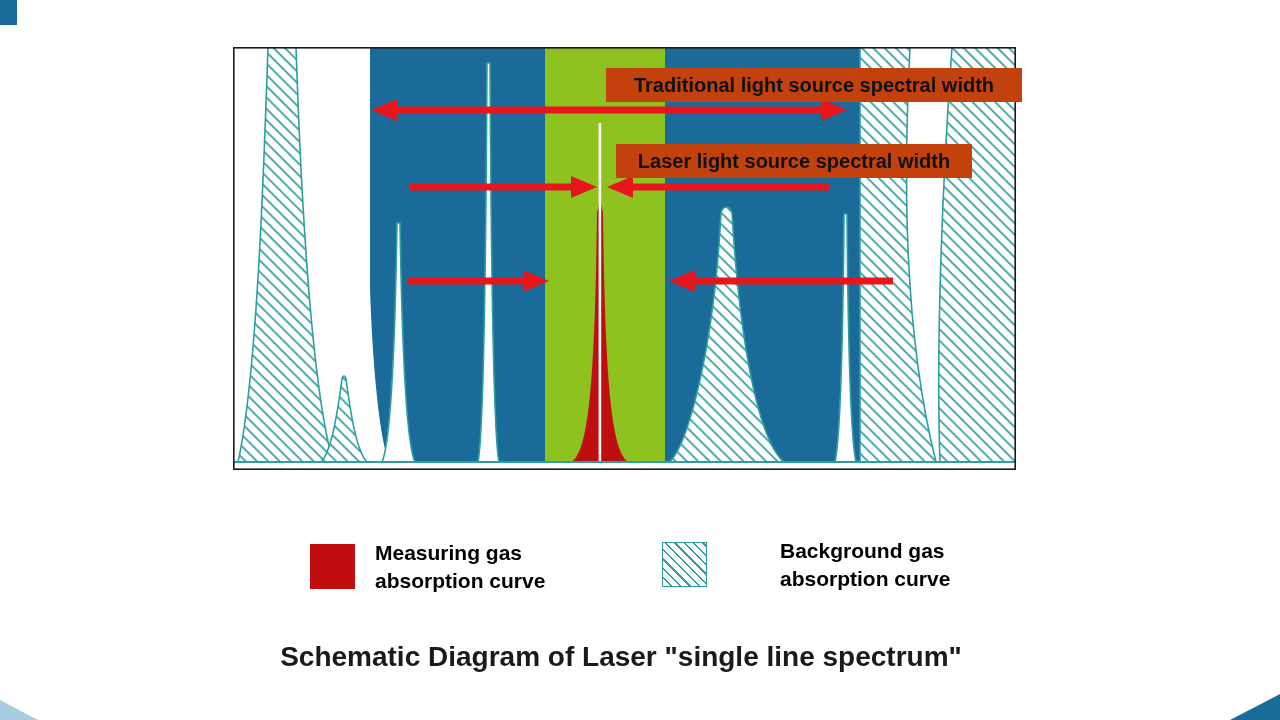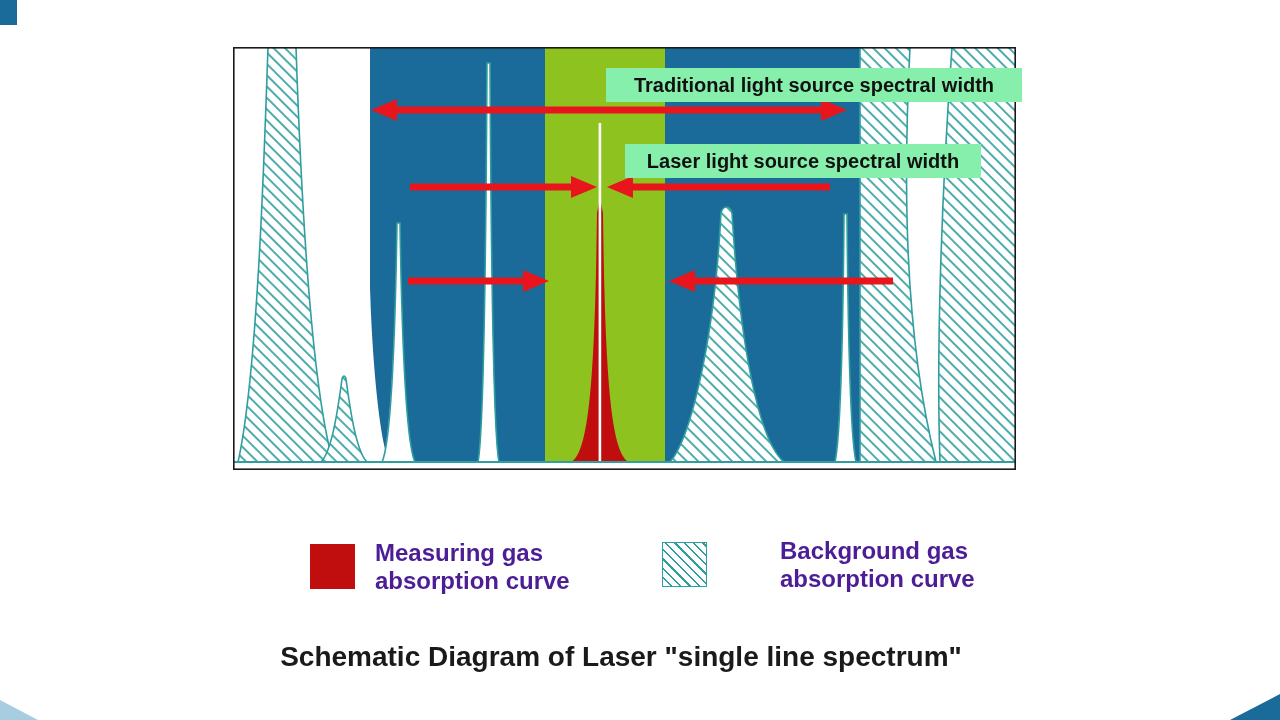--- a/index.html
+++ b/index.html
@@ -23,32 +23,32 @@
   .f-red{fill:var(--red-fill);}
   .f-hatch{fill:url(#hatch);}
   .s-teal{stroke:var(--hatch-teal);stroke-width:1.6;}
   .hatchline{stroke:var(--hatch-teal);stroke-width:1.7;}
   .baseline{stroke:var(--hatch-teal);stroke-width:2.2;}
   .arrow{stroke:var(--red-arrow);stroke-width:7;}
   .arrowhead{fill:var(--red-arrow);}
   .plot-border{fill:none;stroke:#1a1a1a;stroke-width:1.6;}
 
   
-  .anno{position:absolute;background:#86efac;color:#111;font-weight:700;font-size:20px;
+  .anno{position:absolute;background:#c2410c;color:#111;font-weight:700;font-size:20px;
         display:flex;align-items:center;justify-content:center;white-space:nowrap;}
   #anno-traditional{left:606px;top:68px;width:416px;height:34px;}
-  #anno-laser-width{left:616px;top:144px;width:356px;height:34px;margin-left:9px;}
+  #anno-laser-width{left:616px;top:144px;width:356px;height:34px;}
   #anno-adjustment{left:616px;top:236px;width:380px;height:34px;}
 
   
   .swatch{position:absolute;width:45px;height:45px;box-sizing:border-box;}
   #swatch-measuring{left:310px;top:544px;background:var(--red-fill);}
   #swatch-background{left:662px;top:542px;border:1.5px solid var(--hatch-teal);
       background:repeating-linear-gradient(45deg,rgba(0,0,0,0) 0 5px,var(--hatch-teal) 5px 6.6px),#fff;}
-  .legend-label{position:absolute;color:#4c1d95;font-weight:700;font-size:24px;line-height:28px;}
+  .legend-label{position:absolute;color:#000000;font-weight:700;font-size:21px;line-height:28px;}
   #legend-measuring-label{left:375px;top:539px;}
   #legend-background-label{left:745px;top:537px;margin-left:35px;}
   .legend-label span{display:block;}
 
   
   .title{position:absolute;left:0;top:641px;width:1242px;text-align:center;
          font-weight:700;font-size:28px;color:#1a1a1a;}
 
   
   .corner-tl{position:absolute;left:0;top:0;width:17px;height:25px;background:var(--blue);}

